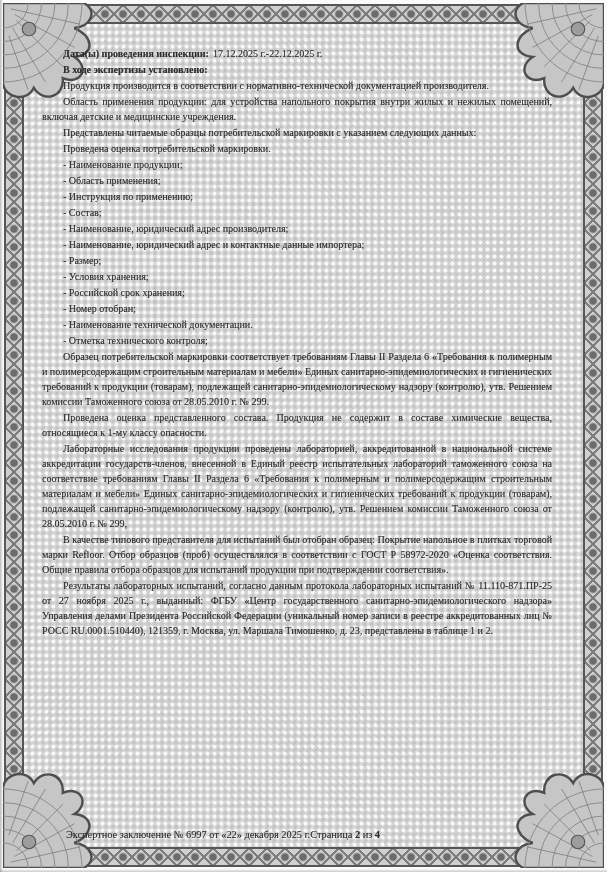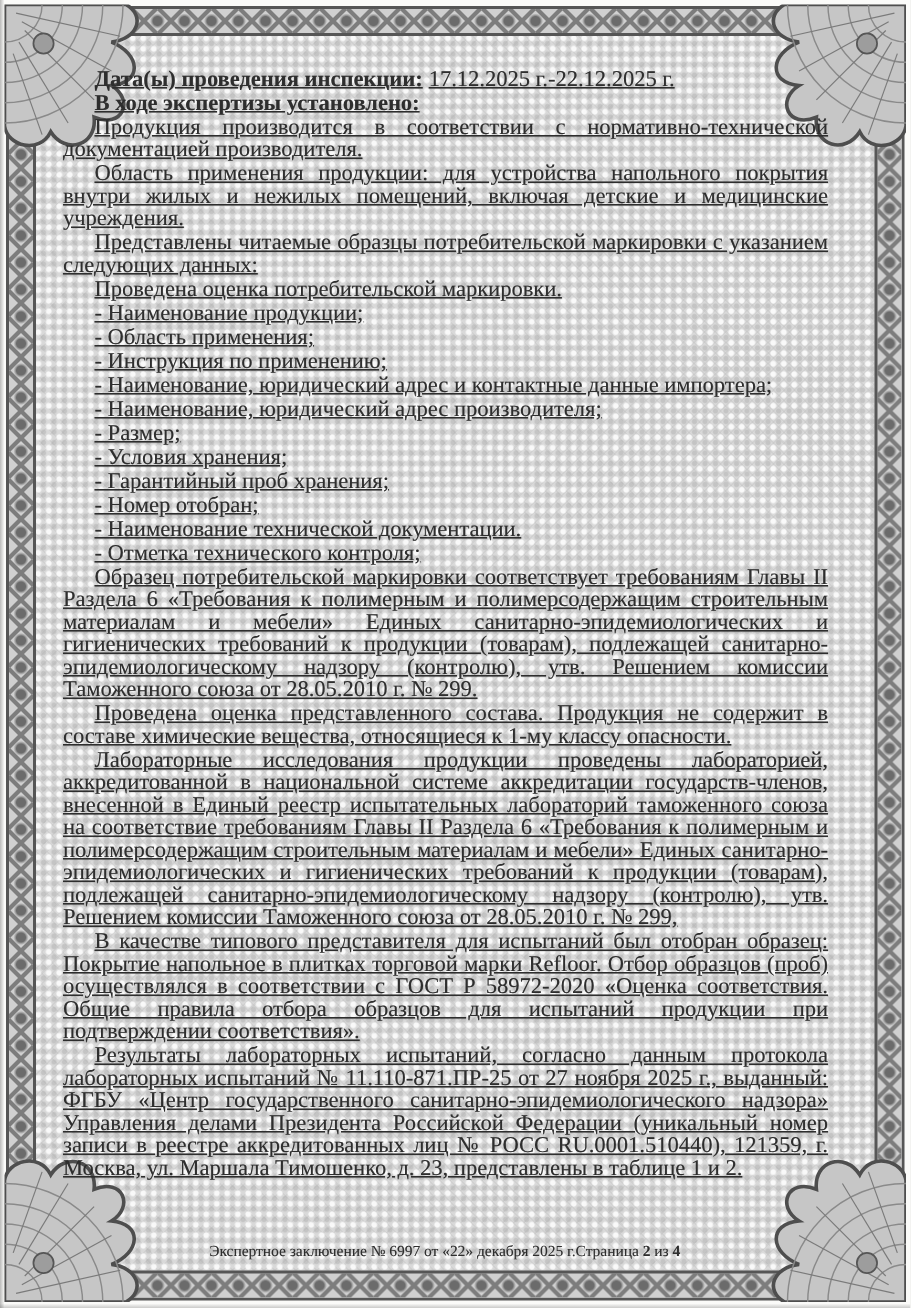--- a/index.html
+++ b/index.html
@@ -42,27 +42,27 @@
     background-size:7px 7px,7px 7px,auto auto,auto auto;
     background-position:0 0,3.5px 3.5px,0 0,0 0;}
   
   .corner{position:absolute;width:106px;height:106px;z-index:3;}
   .c-tl{top:3px;left:3px;}
   .c-tr{top:3px;right:3px;transform:scaleX(-1);}
   .c-bl{bottom:4px;left:3px;transform:scaleY(-1);}
   .c-br{bottom:4px;right:3px;transform:scale(-1,-1);}
   
   .content{position:absolute;left:42px;top:46px;width:510px;z-index:5;
-           font-size:15px;line-height:15px;text-shadow:.2px .2px .3px rgba(20,20,20,.35);text-decoration:underline;}
+           font-size:10px;line-height:15px;text-shadow:.2px .2px .3px rgba(20,20,20,.35);}
   .para{margin:0 0 1px 0;text-indent:21px;}
   .just{text-align:justify;}
   .b{font-weight:bold;}
   .date-val{margin-left:4px;}
   .footer{position:absolute;left:66px;right:80px;bottom:32px;z-index:5;
-          display:flex;justify-content:center;font-size:10.3px;
+          display:flex;justify-content:flex-start;font-size:10.3px;
           text-shadow:.2px .2px .3px rgba(20,20,20,.3);}
   .footer b{font-weight:bold;}
 </style>
 </head>
 <body>
 
 <div class="page">
 
   <div class="paper"></div>
 
@@ -160,25 +160,26 @@
     <div>
         <p class="para just">Продукция производится в соответствии с нормативно-технической документацией производителя.</p>
         <p class="para just">Область применения продукции: для устройства напольного покрытия внутри жилых и нежилых помещений, включая детские и медицинские учреждения.</p>
         <p class="para just">Представлены читаемые образцы потребительской маркировки с указанием следующих данных:</p>
         <p class="para just">Проведена оценка потребительской маркировки.</p>
       </div>
     <div>
         <p class="para">- Наименование продукции;</p>
         <p class="para">- Область применения;</p>
         <p class="para">- Инструкция по применению;</p>
+        <p class="para">- Состав;</p>
+        <p class="para">- Наименование, юридический адрес производителя;</p>
         <p class="para">- Наименование, юридический адрес и контактные данные импортера;</p>
-        <p class="para">- Наименование, юридический адрес производителя;</p>
         <p class="para">- Размер;</p>
         <p class="para">- Условия хранения;</p>
-        <p class="para">- Гарантийный проб хранения;</p>
+        <p class="para">- Российской срок хранения;</p>
         <p class="para">- Номер отобран;</p>
         <p class="para">- Наименование технической документации.</p>
         <p class="para">- Отметка технического контроля;</p>
       </div>
     <div>
         <p class="para just">Образец потребительской маркировки соответствует требованиям Главы II Раздела 6 «Требования к полимерным и полимерсодержащим строительным материалам и мебели» Единых санитарно-эпидемиологических и гигиенических требований к продукции (товарам), подлежащей санитарно-эпидемиологическому надзору (контролю), утв. Решением комиссии Таможенного союза от 28.05.2010 г. № 299.</p>
         <p class="para just">Проведена оценка представленного состава. Продукция не содержит в составе химические вещества, относящиеся к 1-му классу опасности.</p>
         <p class="para just">Лабораторные исследования продукции проведены лабораторией, аккредитованной в национальной системе аккредитации государств-членов, внесенной в Единый реестр испытательных лабораторий таможенного союза на соответствие требованиям Главы II Раздела 6 «Требования к полимерным и полимерсодержащим строительным материалам и мебели» Единых санитарно-эпидемиологических и гигиенических требований к продукции (товарам), подлежащей санитарно-эпидемиологическому надзору (контролю), утв. Решением комиссии Таможенного союза от 28.05.2010 г. № 299,</p>
         <p class="para just">В качестве типового представителя для испытаний был отобран образец: Покрытие напольное в плитках торговой марки Refloor. Отбор образцов (проб) осуществлялся в соответствии с ГОСТ Р 58972-2020 «Оценка соответствия. Общие правила отбора образцов для испытаний продукции при подтверждении соответствия».</p>
         <p class="para just">Результаты лабораторных испытаний, согласно данным протокола лабораторных испытаний № 11.110-871.ПР-25 от 27 ноября 2025 г., выданный: ФГБУ «Центр государственного санитарно-эпидемиологического надзора» Управления делами Президента Российской Федерации (уникальный номер записи в реестре аккредитованных лиц № РОСС RU.0001.510440), 121359, г. Москва, ул. Маршала Тимошенко, д. 23, представлены в таблице 1 и 2.</p>

